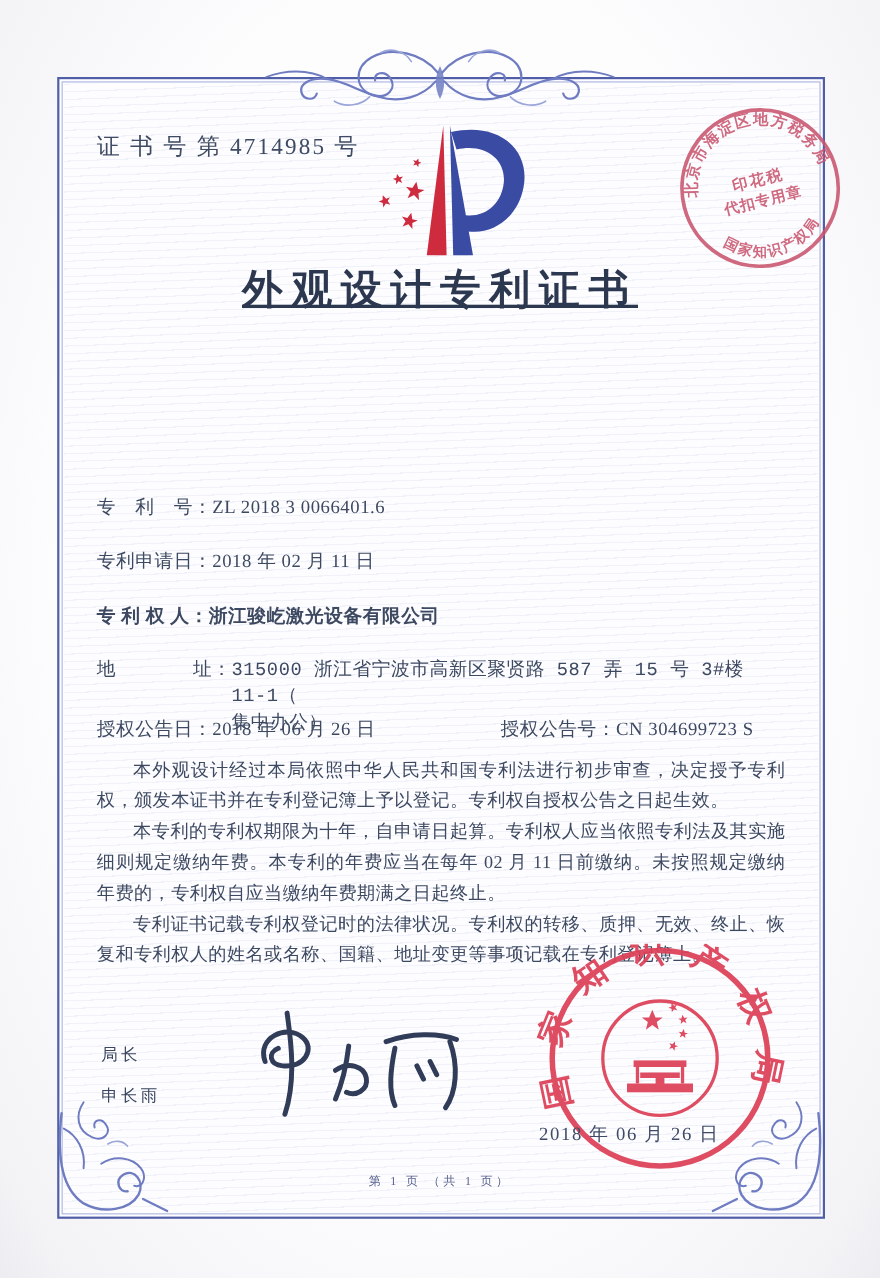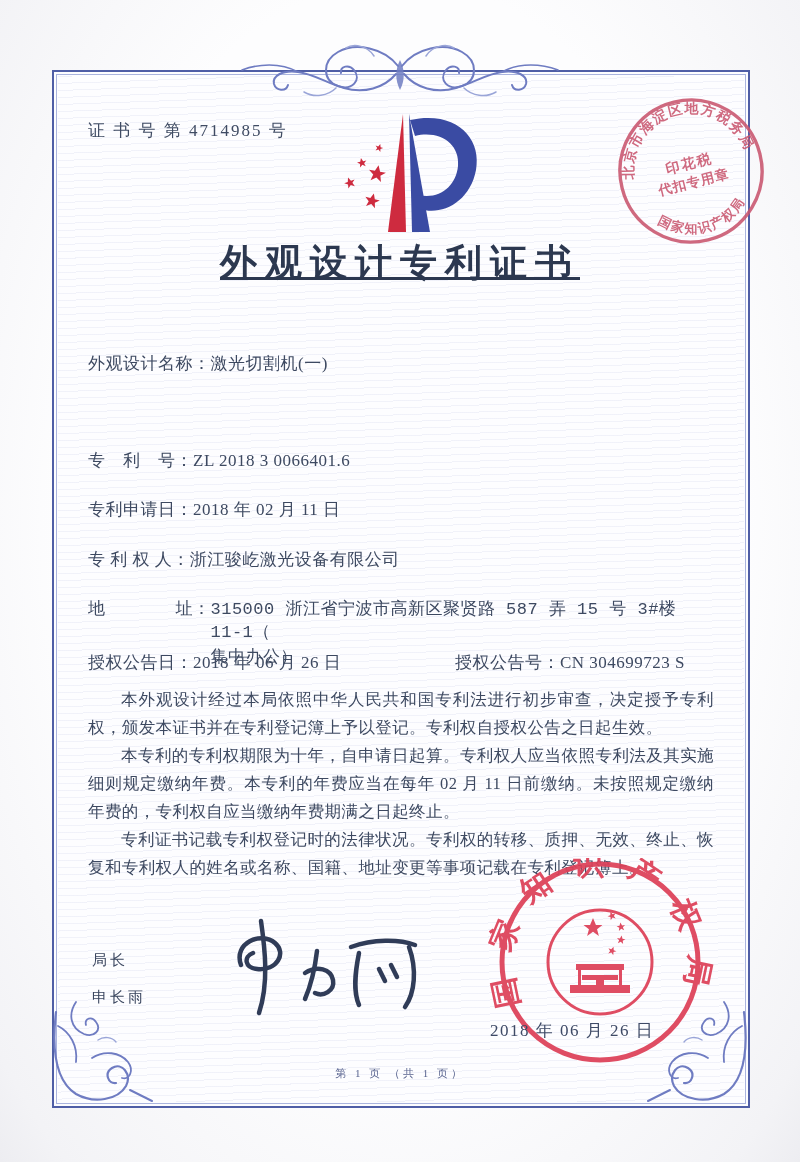--- a/index.html
+++ b/index.html
@@ -19,21 +19,21 @@
     background:#fdfdff;
   }
   .border-box .inner-line{
     position:absolute;inset:2px;border:1px solid #aab4de;pointer-events:none;
   }
   .border-box .guilloche{
     position:absolute;inset:4px;pointer-events:none;
     background:repeating-linear-gradient(178deg, rgba(110,122,190,0.085) 0 1px, transparent 1px 7px);
   }
   .abs{position:absolute;}
-  .cert-no{left:88px;top:119px;font-size:17px;letter-spacing:2px;color:#3f4b63;}
+  .cert-no{left:88px;top:119px;font-size:21px;letter-spacing:2px;color:#3f4b63;}
   .page-title{left:0;right:0;top:238px;text-align:center;font-size:37px;font-weight:bold;
     letter-spacing:8px;color:#2c3850;text-decoration:underline;}
   .field-row{left:88px;width:628px;font-size:17px;color:#3d4961;letter-spacing:0.5px;}
   .field-row .lbl{white-space:pre;}
   .addr-wrap{display:flex;}
   .addr-lines{display:block;}
   .grant-no-group{position:absolute;left:367px;top:0;white-space:nowrap;}
   .paras{left:88px;width:626px;top:686px;font-size:16.5px;color:#3d4961;}
   .paras p{margin:0;text-indent:2em;text-align:justify;line-height:28px;letter-spacing:0.4px;}
   .signer{left:92px;top:942px;font-size:15px;color:#39455e;letter-spacing:3px;line-height:37px;}
@@ -116,30 +116,27 @@
     </text>
     <text font-size="13" font-weight="bold" fill="#c9556e" letter-spacing="1.5" font-family="'Liberation Serif','DejaVu Serif',serif">
       <textPath href="#tsBot" startOffset="50%" text-anchor="middle">国家知识产权局</textPath>
     </text>
     <text x="85" y="82" text-anchor="middle" font-size="14" font-weight="bold" fill="#c9556e" letter-spacing="2" font-family="'Liberation Serif','DejaVu Serif',serif">印花税</text>
     <text x="85" y="101" text-anchor="middle" font-size="13.5" font-weight="bold" fill="#c9556e" letter-spacing="1" font-family="'Liberation Serif','DejaVu Serif',serif">代扣专用章</text>
   </svg>
 
   <div class="abs page-title">外观设计专利证书</div>
 
-  <div class="abs field-row" style="top:352px;">
-    <span class="lbl">外观设计名称：</span><span>激光切割机(一)</span>
-  </div>
   <div class="abs field-row" style="top:449px;">
     <span class="lbl">专　利　号：</span><span>ZL 2018 3 0066401.6</span>
   </div>
   <div class="abs field-row" style="top:498px;">
     <span class="lbl">专利申请日：</span><span>2018 年 02 月 11 日</span>
   </div>
-  <div class="abs field-row" style="top:548px;">
+  <div class="abs field-row" style="top:548px;font-weight:bold;">
     <span class="lbl">专 利 权 人：</span><span>浙江骏屹激光设备有限公司</span>
   </div>
   <div class="abs field-row addr-wrap" style="top:597px;justify-content:flex-end;">
     <span class="lbl">地　　　　址：</span>
     <span class="addr-lines">
       <span style="display:block;font-family:Liberation Mono, monospace;">315000 浙江省宁波市高新区聚贤路 587 弄 15 号 3#楼 11-1（</span>
       <span style="display:block;line-height:28px;">集中办公）</span>
     </span>
   </div>
   <div class="abs field-row" style="top:651px;">

